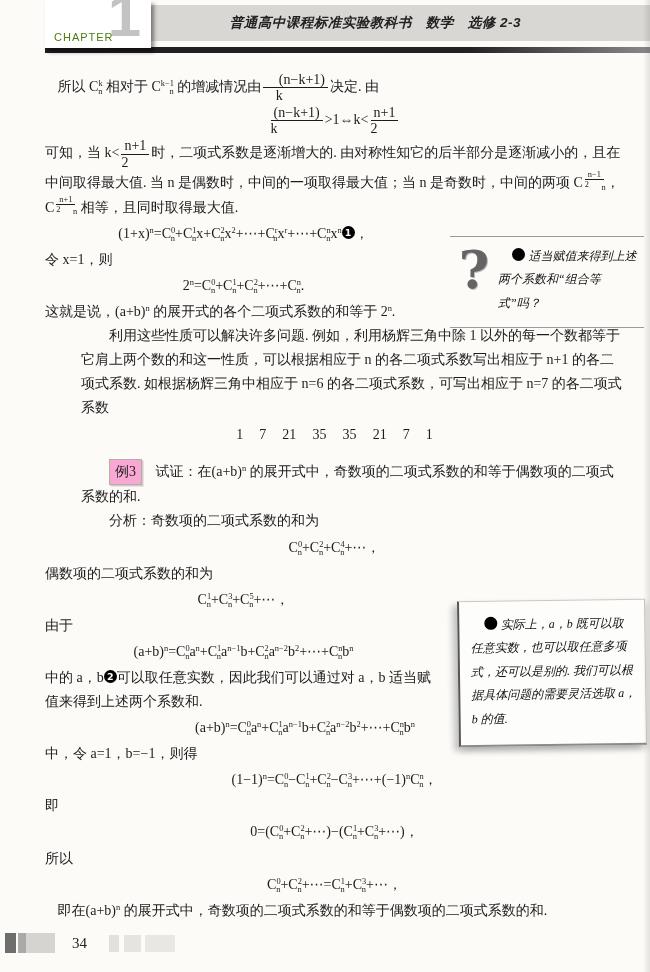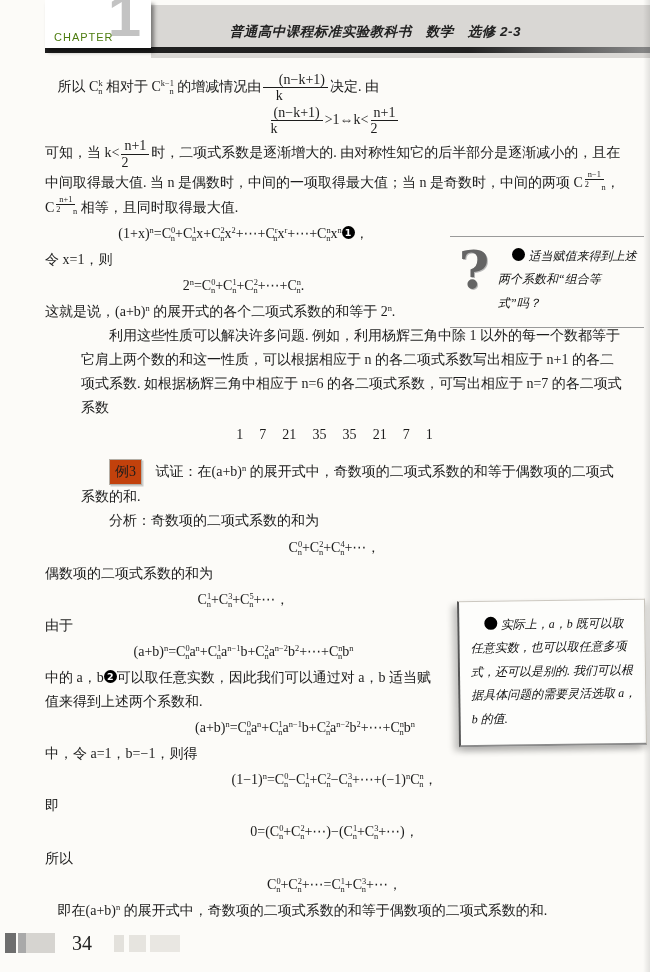--- a/index.html
+++ b/index.html
@@ -3,21 +3,21 @@
 <meta charset="utf-8">
 <style>
   html,body{margin:0;padding:0;background:#e8e6e2;}
   .page{position:relative;width:650px;height:972px;background:#fcfbf8;overflow:hidden;
         font-family:"Liberation Serif","DejaVu Serif",serif;color:#1c1c1c;margin:0 auto;}
   .page::after{content:"";position:absolute;right:0;top:0;width:7px;height:100%;
         background:linear-gradient(to left,rgba(0,0,0,0.10),rgba(0,0,0,0));pointer-events:none;}
 
   
   .header{position:absolute;left:0;top:0;width:650px;height:58px;}
-  .title-band{position:absolute;left:151px;right:0;top:5px;height:53px;background:#d9d7d4;
+  .title-band{position:absolute;left:151px;right:0;top:5px;height:36px;background:#d9d7d4;
         display:flex;align-items:center;justify-content:center;}
   .book-title{font-family:"Liberation Sans","DejaVu Sans",sans-serif;font-weight:bold;font-style:italic;
         font-size:13.5px;color:#222;letter-spacing:0.5px;padding-right:50px;}
   .header-rule{position:absolute;left:45px;right:0;top:47px;height:6px;
         background:linear-gradient(to right,#1f1f1f 0%,#222 70%,#8a8a8a 100%);}
   .chapter-box{position:absolute;left:45px;top:0;width:106px;height:48px;background:#ffffff;
         box-shadow:3px 4px 4px rgba(0,0,0,0.45);z-index:2;}
   .big-one{position:absolute;right:10px;top:-14px;font-family:"Liberation Sans","DejaVu Sans",sans-serif;
         font-weight:bold;font-size:60px;color:#c3c3c3;line-height:1;}
   .chapter-word{position:absolute;left:9px;bottom:5px;font-family:"Liberation Sans","DejaVu Sans",sans-serif;
@@ -38,21 +38,21 @@
   sup,sub{font-size:0.6em;line-height:0;}
   sup{vertical-align:0.6em;}
   sub{vertical-align:-0.35em;}
   sup + sub{margin-left:-0.52em;}
   .frac{display:inline-block;text-align:left;vertical-align:-0.62em;line-height:1.08;margin:0 2px;}
   .fn{display:block;border-bottom:1px solid currentColor;padding:0 3px;}
   .fd{display:block;}
   .badge{display:inline-block;width:13px;height:13px;border-radius:50%;background:#000;color:#fff;
         font-size:9.5px;line-height:13px;text-align:center;vertical-align:2px;
         font-family:"DejaVu Sans","Liberation Sans",sans-serif;font-weight:bold;}
-  .ex-label{display:inline-block;border:1px solid #b3aea6;background:#c2410c;padding:0 5px;
+  .ex-label{display:inline-block;border:1px solid #b3aea6;background:#f9a8d4;padding:0 5px;
         margin-right:10px;box-shadow:1.5px 1.5px 0 rgba(0,0,0,0.18);text-indent:0;}
 
   
   .note1{position:absolute;left:450px;top:236px;width:194px;box-sizing:border-box;
         border-top:1px solid #9a9a9a;border-bottom:1px solid #9a9a9a;
         padding:8px 2px 12px 0;display:flex;align-items:flex-start;}
   .qmark{flex:0 0 48px;text-align:center;font-family:"DejaVu Serif",serif;font-weight:bold;
         font-size:52px;line-height:0.95;color:#646464;text-shadow:1px 1px 0 #b9b9b9;}
   .note-text{margin:0;font-size:12px;line-height:1.95;text-indent:1.2em;font-style:italic;color:#111;}
   .note1 .note-text{flex:1;}
@@ -60,21 +60,21 @@
         background:#fdfdfb;border:1px solid #ccc8c0;border-left:2px solid #555;border-bottom:2px solid #8a8a8a;
         padding:12px 9px 14px 11px;transform:rotate(-0.8deg);
         box-shadow:-5px 4px 6px rgba(0,0,0,0.22),3px 4px 6px rgba(0,0,0,0.12);}
 
   
   .footer{position:absolute;left:0;bottom:18px;height:22px;width:100%;display:flex;align-items:center;}
   .blk{display:inline-block;height:20px;}
   .b1{width:11px;background:#6e6e6e;margin-left:5px;}
   .b2{width:8px;background:#a9a9a9;margin-left:2px;}
   .b3{width:29px;background:#d6d4d0;}
-  .page-num{font-size:20px;margin-left:17px;color:#222;}
+  .page-num{font-size:15px;margin-left:17px;color:#222;}
   .f1{width:10px;background:#e3e1dc;margin-left:22px;height:17px;}
   .f2{width:17px;background:#e6e4df;margin-left:5px;height:17px;}
   .f3{width:30px;background:#e9e7e2;margin-left:4px;height:17px;}
 </style>
 </head>
 <body>
 
 <div class="page">
 
   <div class="header">

